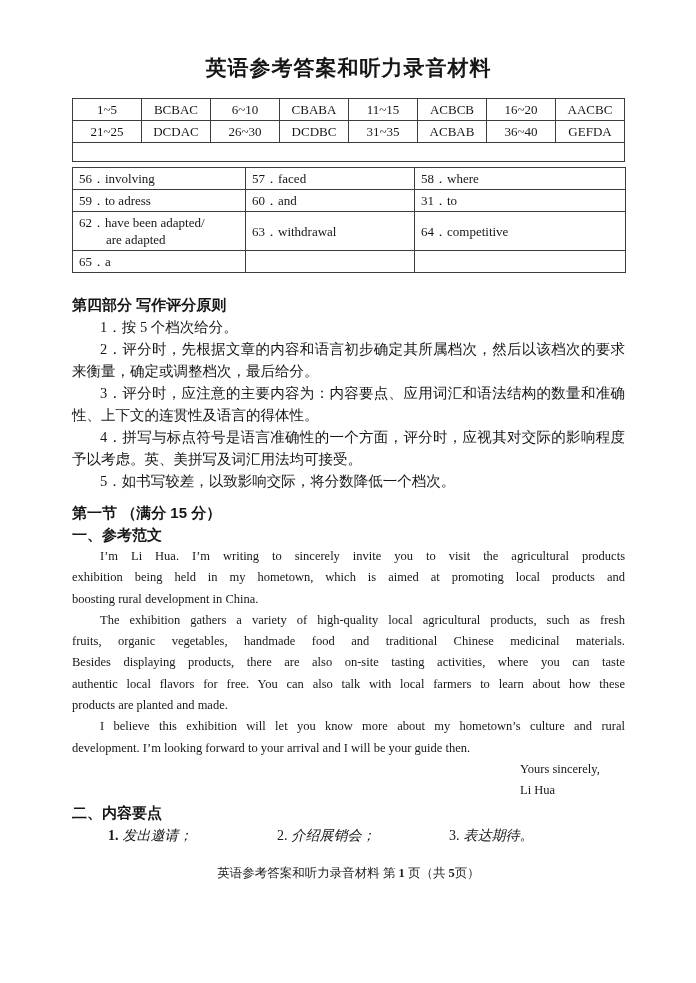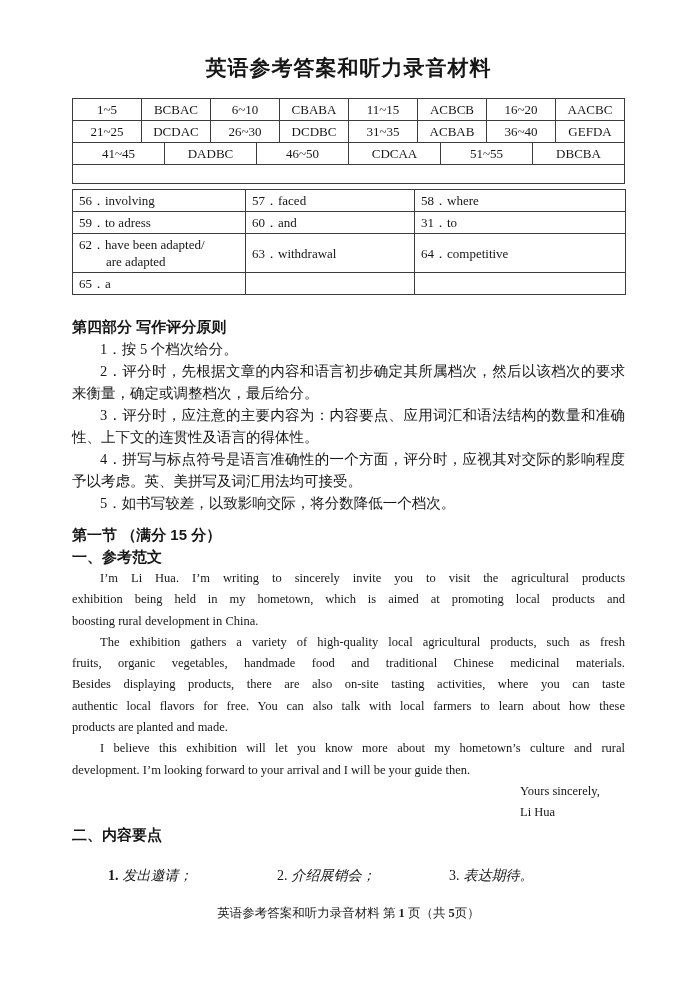--- a/index.html
+++ b/index.html
@@ -35,21 +35,21 @@
 
   .cline { font-size: 14.5px; line-height: 22px; }
   .ind { text-indent: 28px; }
   .stretch { text-align: justify; text-align-last: justify; }
 
   .letter { margin-top: 0; }
   .eline { font-size: 12.5px; line-height: 21.3px; }
   .jfull { text-align: justify; text-align-last: justify; }
   .closing { margin-left: 448px; font-size: 12.5px; line-height: 21.3px; }
 
-  .points { position: relative; height: 24px; font-size: 14px; margin-top: 19px; }
+  .points { position: relative; height: 24px; font-size: 14px; margin-top: 1px; }
   .point { position: absolute; top: 2px; white-space: nowrap; }
   .point .ptext { font-style: italic; margin-left: 4px; }
   .point:nth-child(1) { left: 36px; }
   .point:nth-child(2) { left: 205px; text-align: center; }
   .point:nth-child(3) { left: 377px; }
   .point:nth-child(1) .pnum { font-weight: 700; }
 
   .footer { margin-top: 16px; text-align: center; font-size: 12.5px; color: #1c1c1c; }
   .footer b { font-weight: 700; }
 </style>
@@ -74,32 +74,20 @@
         </tr>
         <tr>
           <td>21~25</td>
           <td>DCDAC</td>
           <td>26~30</td>
           <td>DCDBC</td>
           <td>31~35</td>
           <td>ACBAB</td>
           <td>36~40</td>
           <td>GEFDA</td>
-        </tr>
-      </tbody>
-  </table>
-  <table class="t t6">
-    <tbody id="t6body">
-        <tr>
-          <td>41~45</td>
-          <td>DADBC</td>
-          <td>46~50</td>
-          <td>CDCAA</td>
-          <td>51~55</td>
-          <td>DBCBA</td>
         </tr>
       </tbody>
   </table>
   <table class="t tblank">
     <tbody>
         <tr>
           <td></td>
         </tr>
       </tbody>
   </table>

